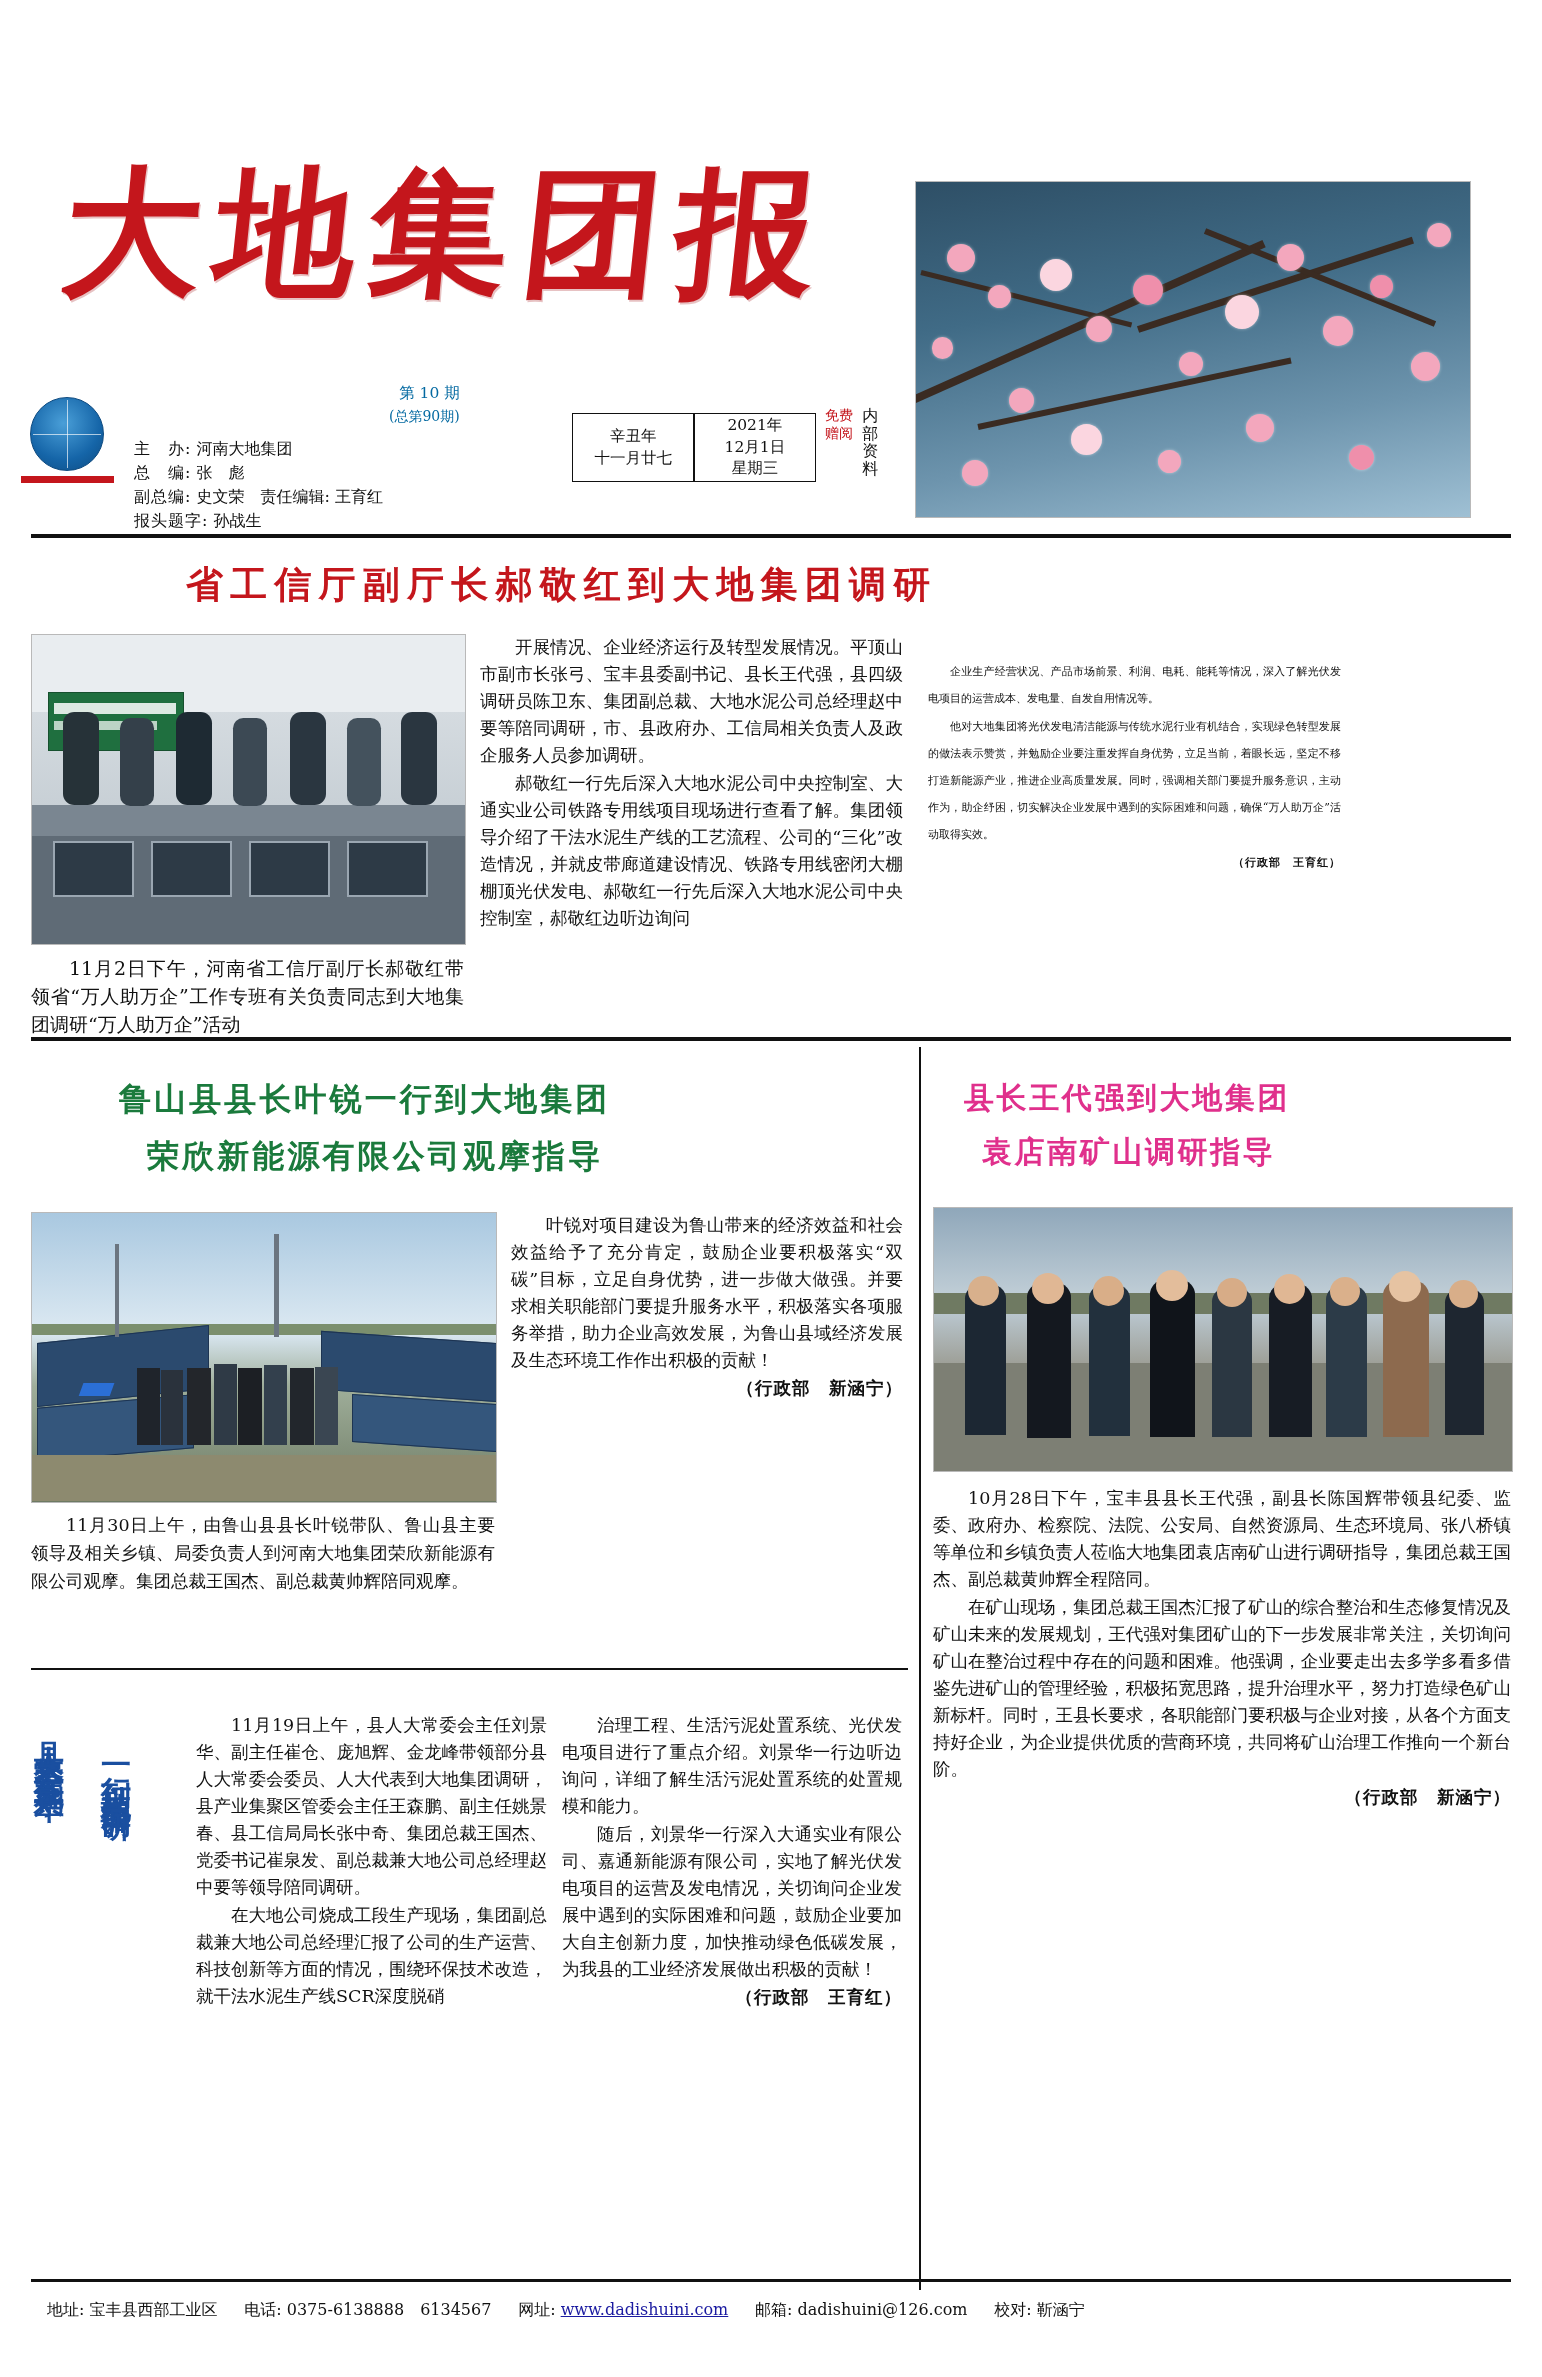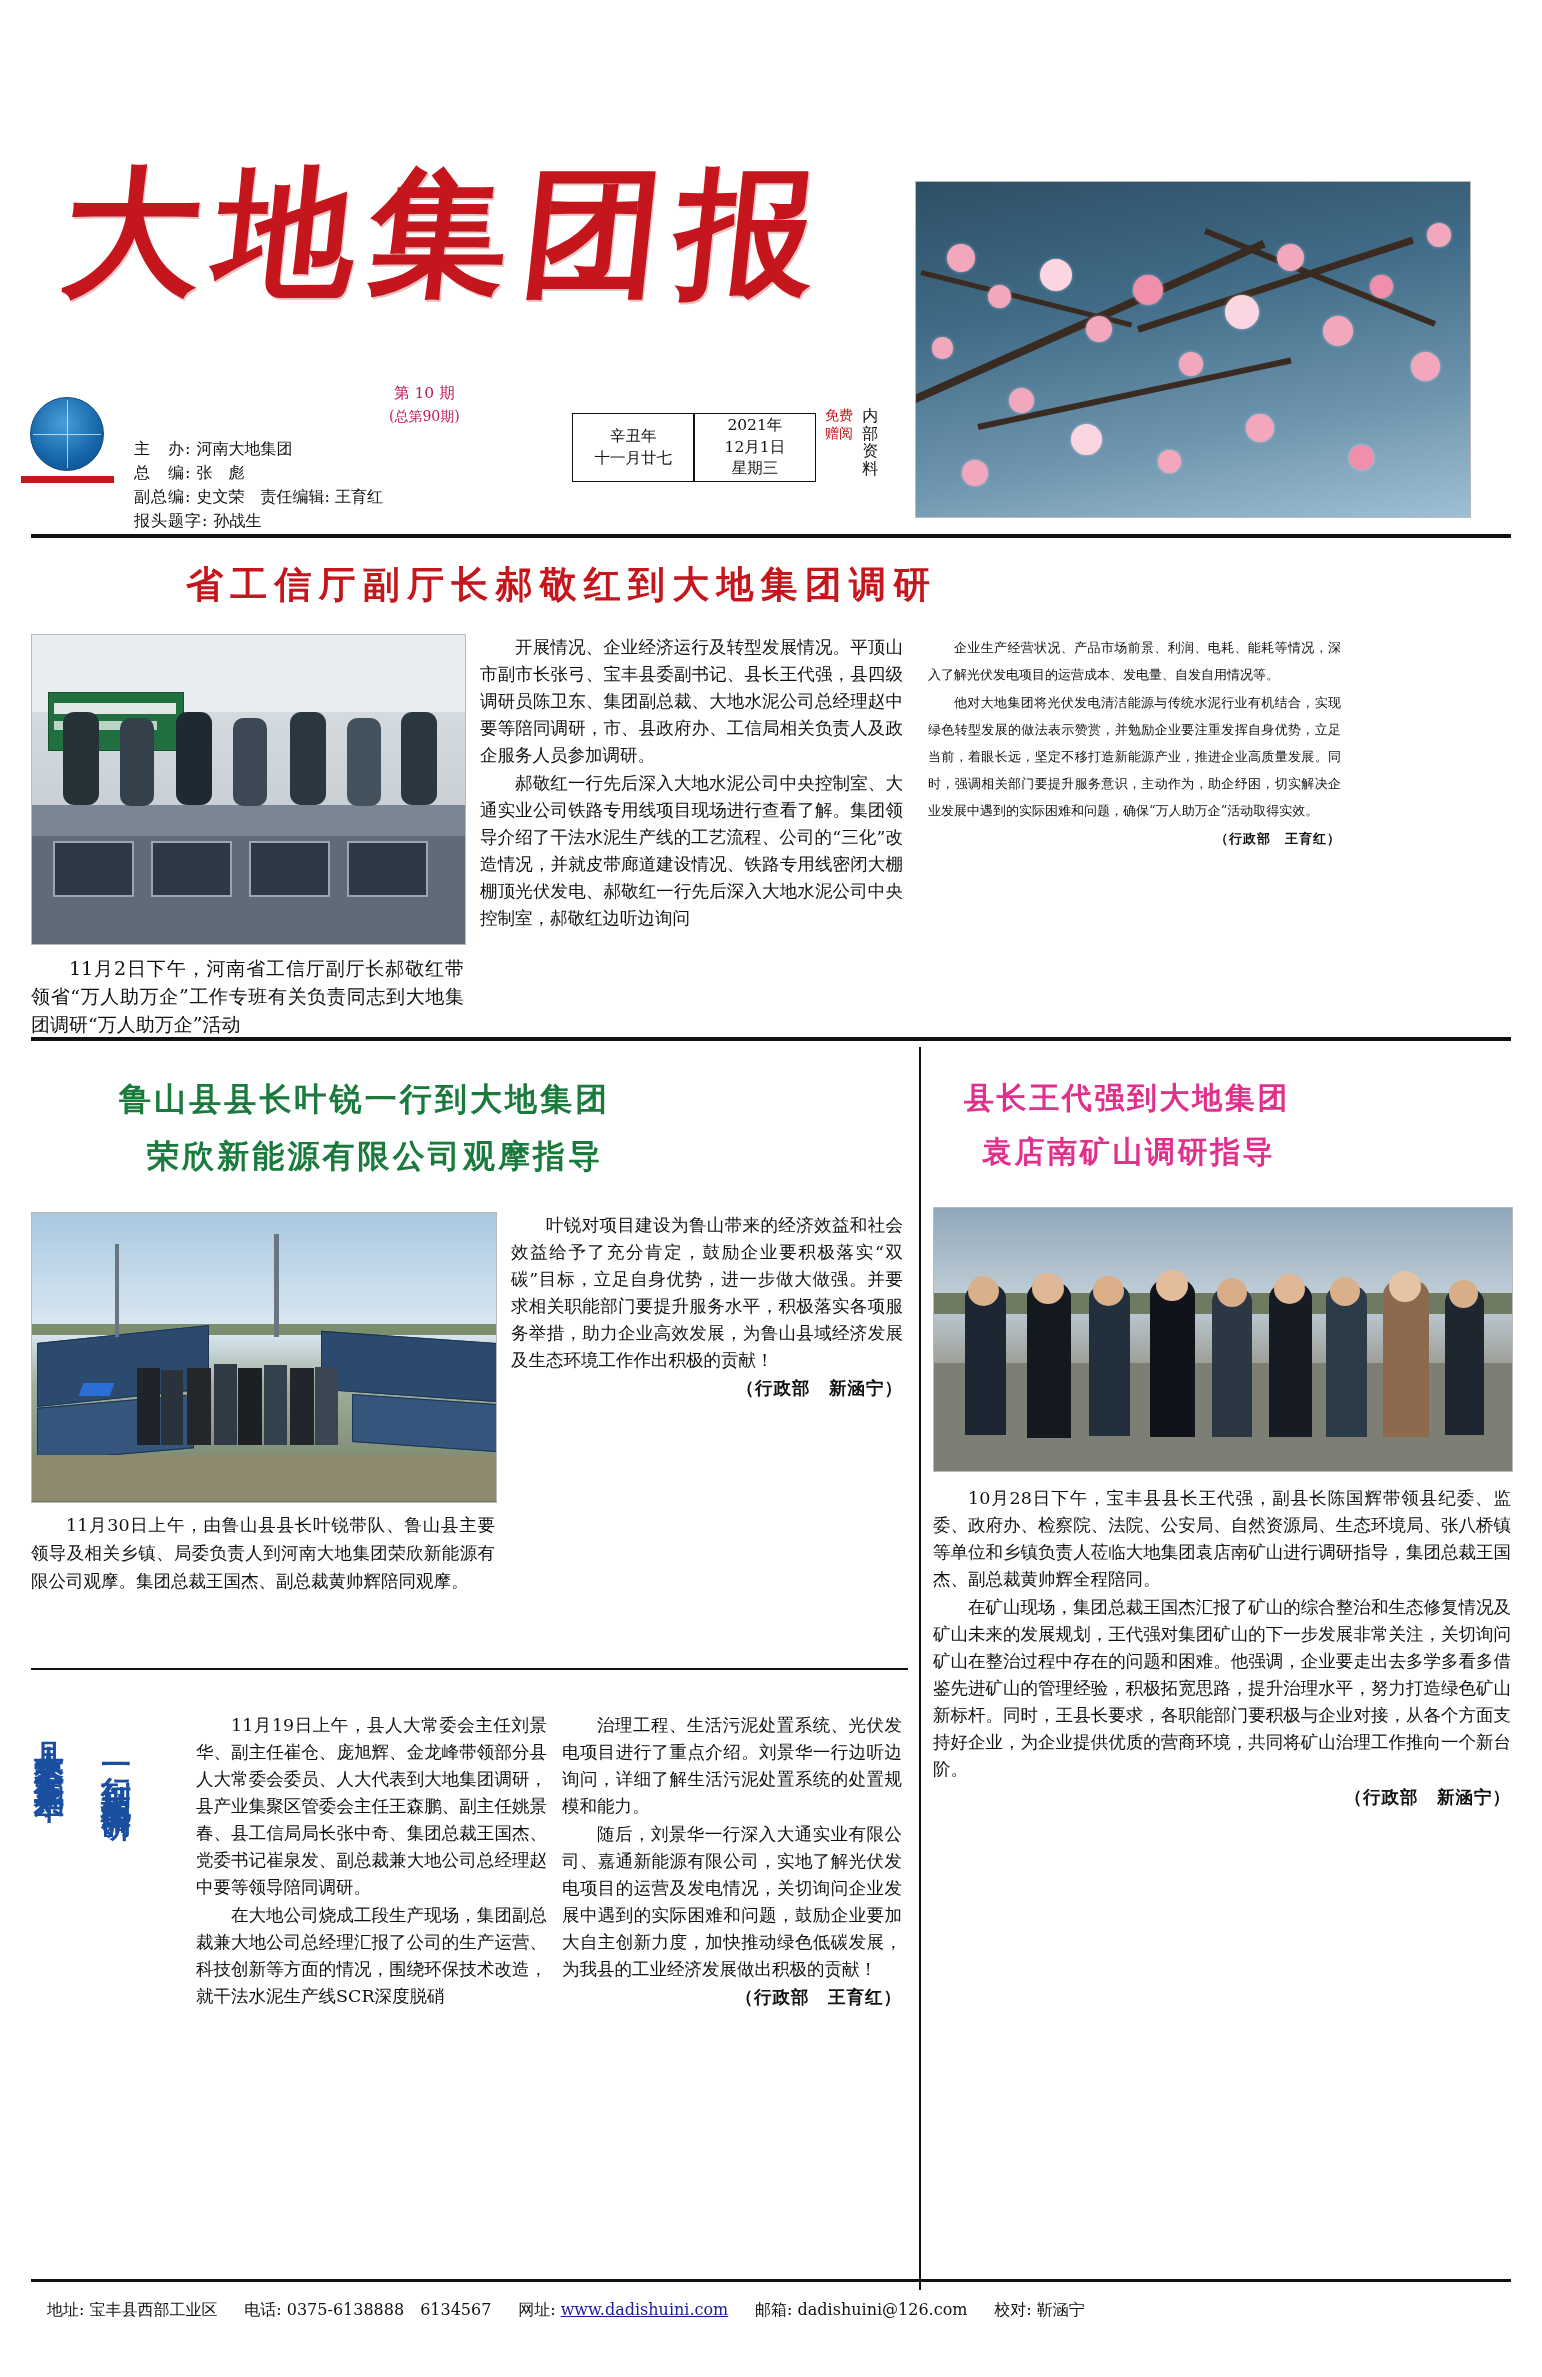--- a/index.html
+++ b/index.html
@@ -36,24 +36,24 @@
     color: #c4161c;
     letter-spacing: 14.4px;
     line-height: 155px;
     transform: skewX(-6deg);
     white-space: nowrap;
     text-shadow: 1.5px 1.5px 0 rgba(160,10,15,0.25);
   }
   .issue-block {
     position: absolute;
     left: 389px; top: 382px;
-    text-align: center;
+    text-align: right;
     font-family: "DejaVu Serif", "Liberation Serif", serif;
     font-size: 15.5px;
-    color: #be185d;
+    color: #0369a1;
     line-height: 23px;
   }
   .issue-block .line2 { font-size: 14px; }
 
   .globe {
     position: absolute;
     left: 20.6px; top: 392px;
     width: 93px; height: 93px;
   }
   .globe .ball {
@@ -347,21 +347,21 @@
     <div class="ph-band" style="left:369px; top:77px; width:36px; height:93px; background:#2a3640; border-radius:11.3px;"></div>
   </div>
 
   <div class="caption" style="left:31px; top:954px; width:433px; font-size:19px; line-height:28px;">11月2日下午，河南省工信厅副厅长郝敬红带领省“万人助万企”工作专班有关负责同志到大地集团调研“万人助万企”活动</div>
 
   <div class="col" style="left:480px; top:634px; width:423px; font-size:17.5px; line-height:27px;">
     <p>开展情况、企业经济运行及转型发展情况。平顶山市副市长张弓、宝丰县委副书记、县长王代强，县四级调研员陈卫东、集团副总裁、大地水泥公司总经理赵中要等陪同调研，市、县政府办、工信局相关负责人及政企服务人员参加调研。</p>
     <p>郝敬红一行先后深入大地水泥公司中央控制室、大通实业公司铁路专用线项目现场进行查看了解。集团领导介绍了干法水泥生产线的工艺流程、公司的“三化”改造情况，并就皮带廊道建设情况、铁路专用线密闭大棚棚顶光伏发电、郝敬红一行先后深入大地水泥公司中央控制室，郝敬红边听边询问</p>
   </div>
 
-  <div class="col" style="left:928px; top:634px; width:413px; font-size:13px; line-height:27px;">
+  <div class="col" style="left:928px; top:658px; width:413px; font-size:11px; line-height:27px;">
     <p>企业生产经营状况、产品市场前景、利润、电耗、能耗等情况，深入了解光伏发电项目的运营成本、发电量、自发自用情况等。</p>
     <p>他对大地集团将光伏发电清洁能源与传统水泥行业有机结合，实现绿色转型发展的做法表示赞赏，并勉励企业要注重发挥自身优势，立足当前，着眼长远，坚定不移打造新能源产业，推进企业高质量发展。同时，强调相关部门要提升服务意识，主动作为，助企纾困，切实解决企业发展中遇到的实际困难和问题，确保“万人助万企”活动取得实效。</p>
     <p class="byline">（行政部　王育红）</p>
   </div>
 
   <div class="hr-thick" style="left:31px; top:1037px; width:1480px; height:3.6px;"></div>
 
   <div class="hr-thick" style="left:919px; top:1047px; width:2.1px; height:1243px;"></div>
 
   <div class="headline-green" style="left:119px; top:1078px; font-size:32px; letter-spacing:3.1px;">鲁山县县长叶锐一行到大地集团</div>

